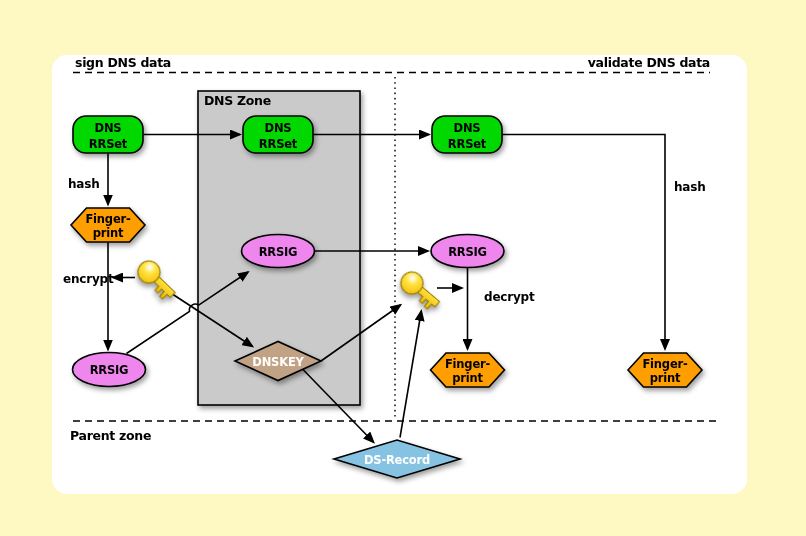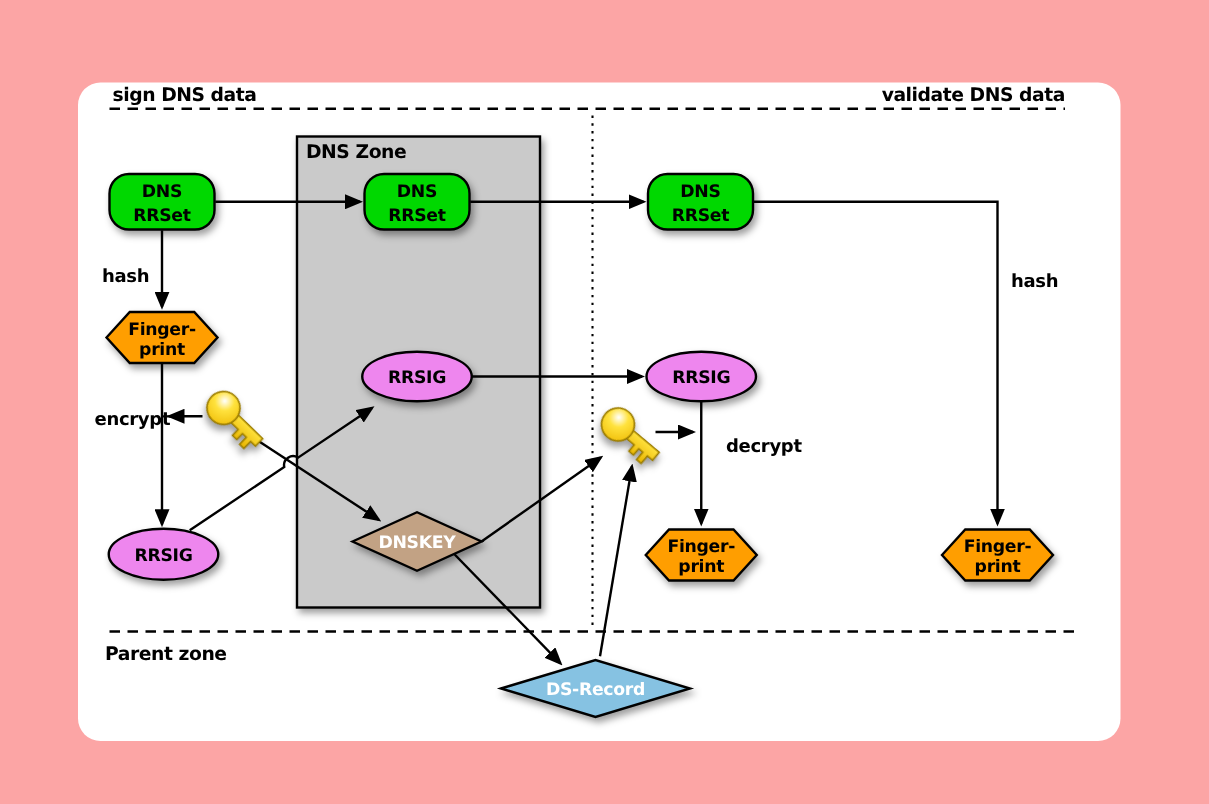--- a/index.html
+++ b/index.html
@@ -1,16 +1,16 @@
 <!DOCTYPE html>
 <html><head>
 <meta charset="utf-8">
 <style>
   html,body{margin:0;padding:0;background:#000;}
-  #stage{position:relative;width:806px;height:536px;background:#fca5a5;overflow:hidden;
+  #stage{position:relative;width:806px;height:536px;background:#fef9c3;overflow:hidden;
          font-family:"DejaVu Sans","Liberation Sans",sans-serif;}
   svg{position:absolute;left:0;top:0;}
   .shape{stroke:#000;stroke-width:1.6;}
   .shadow{filter:drop-shadow(2px 3px 2.5px rgba(0,0,0,0.38));}
   .edge{stroke:#000;stroke-width:1.6;fill:none;}
   .arrow{marker-end:url(#arrowhead);}
   .dashline{stroke:#000;stroke-width:1.7;stroke-dasharray:7 5;fill:none;}
   .dotline{stroke:#000;stroke-width:1.4;stroke-dasharray:1.6 3.6;fill:none;}
   text{fill:#000;}
   .section-label{font-size:12.5px;font-weight:bold;letter-spacing:-0.3px;}

